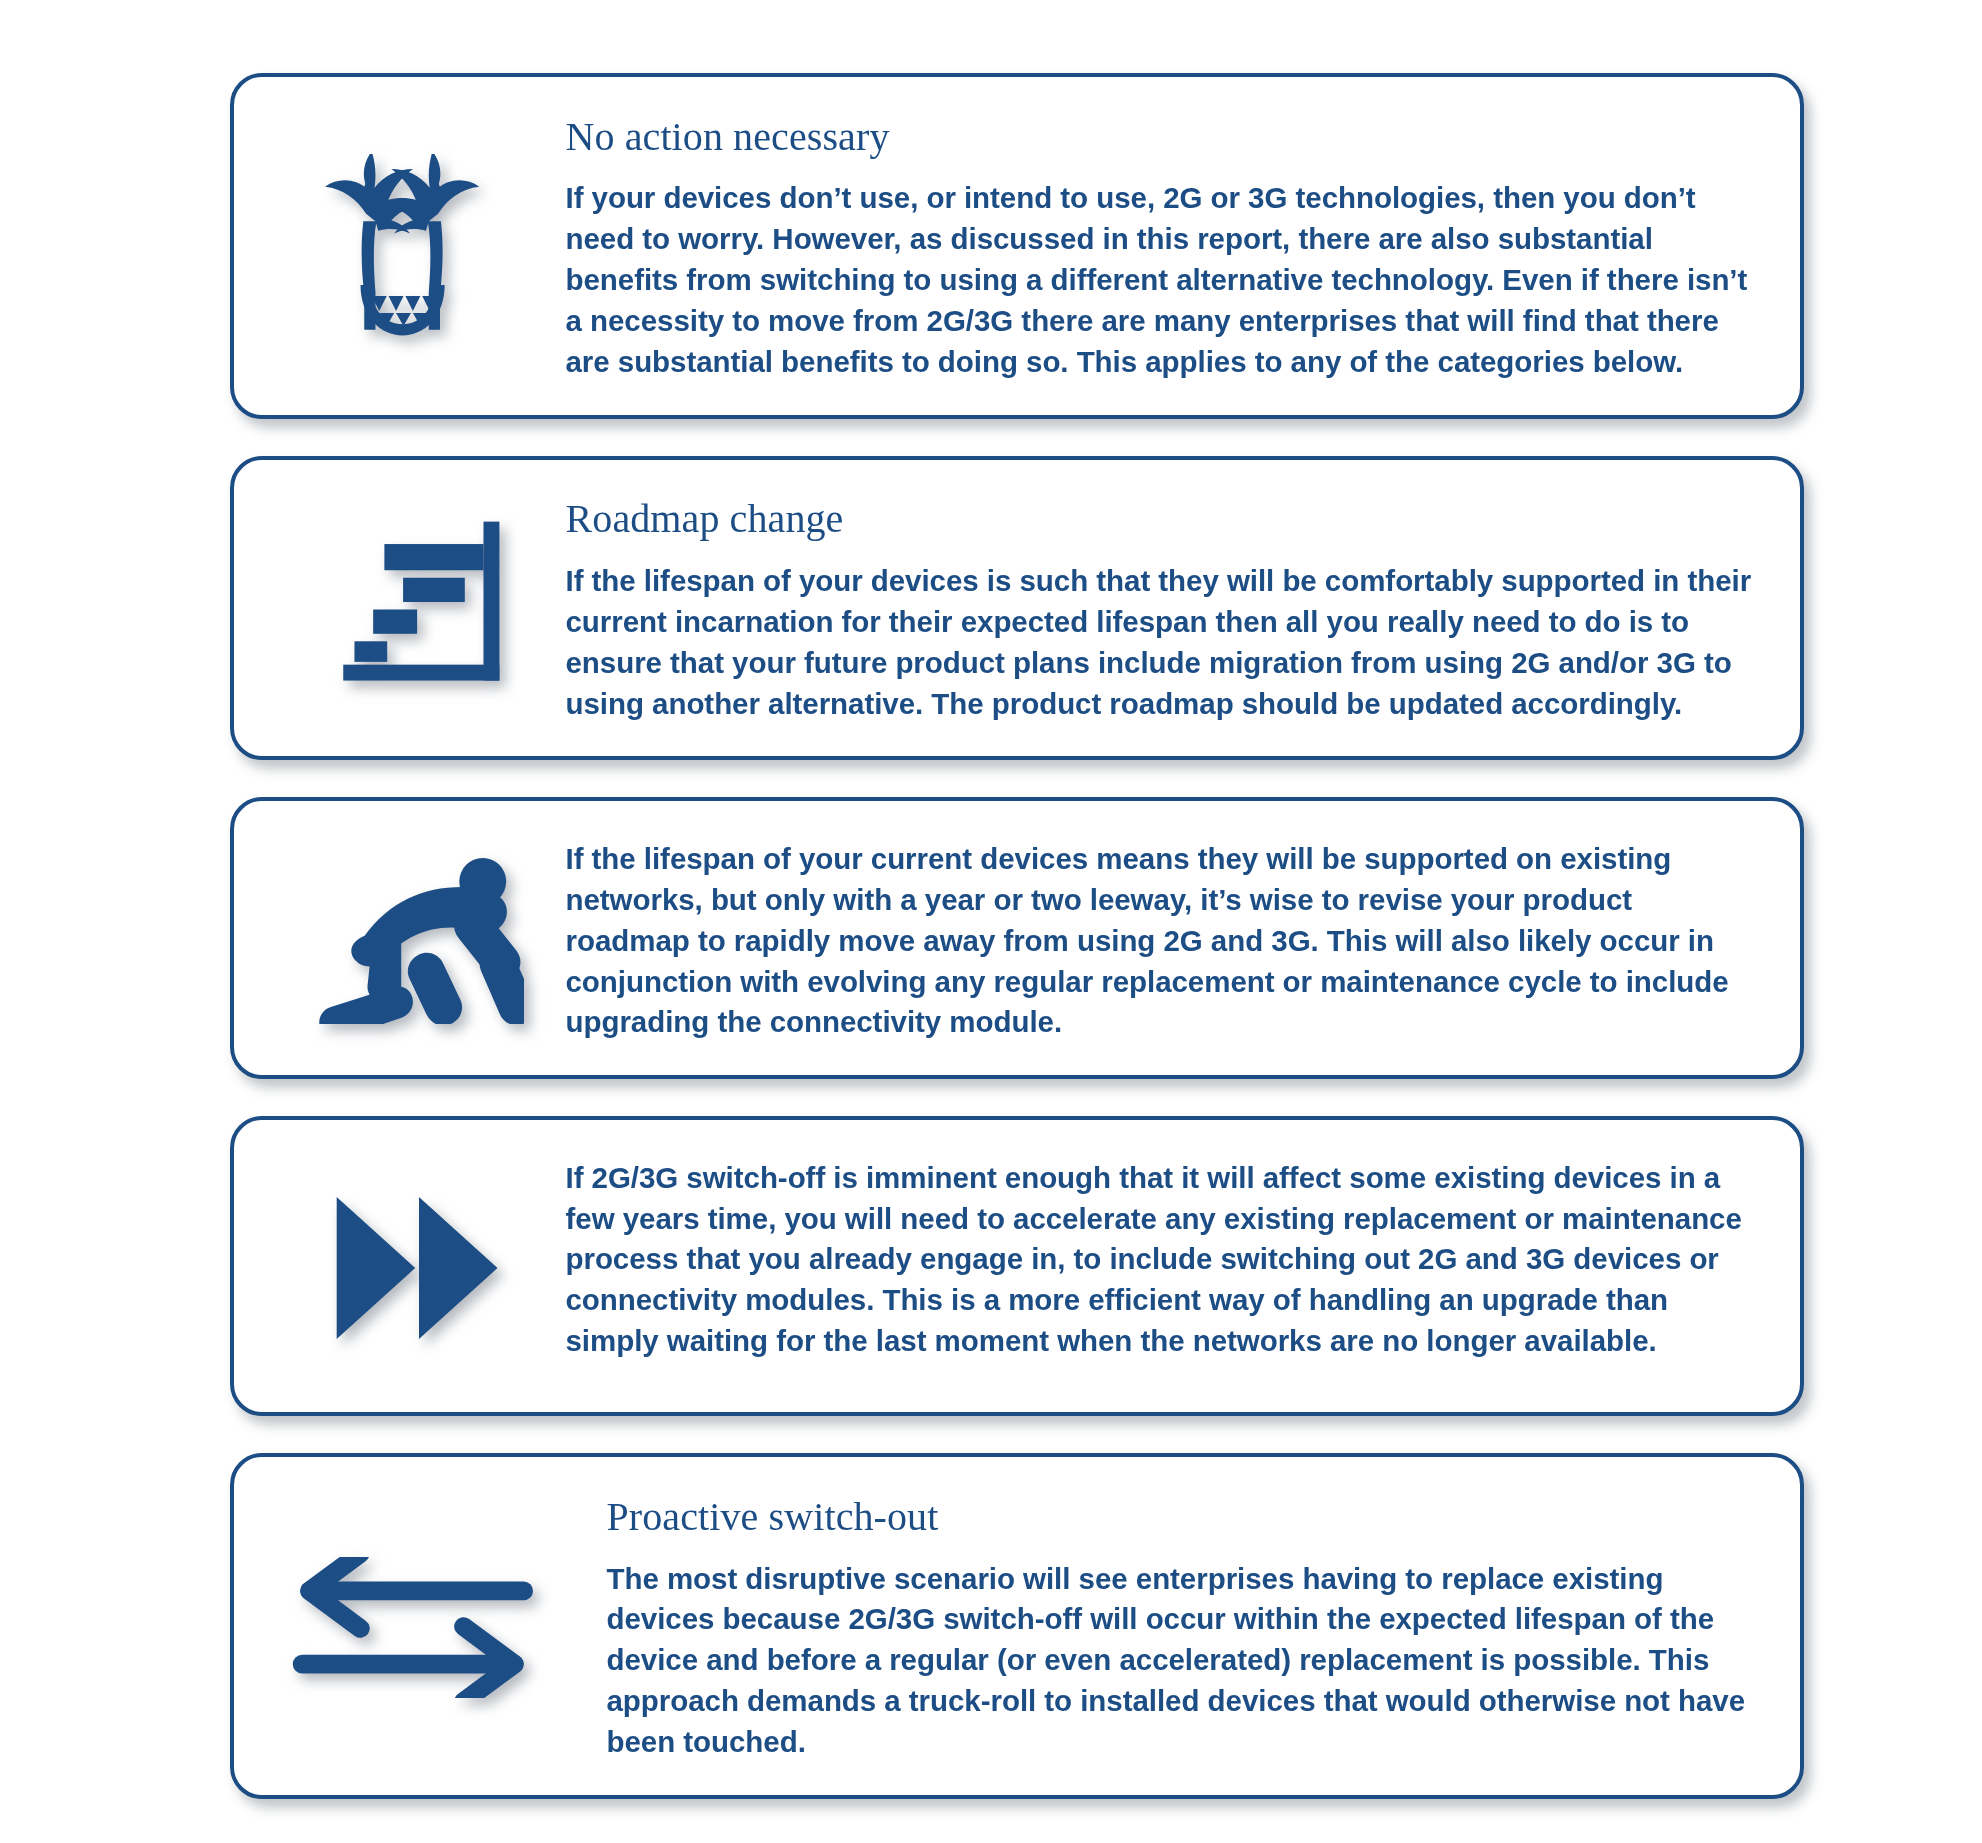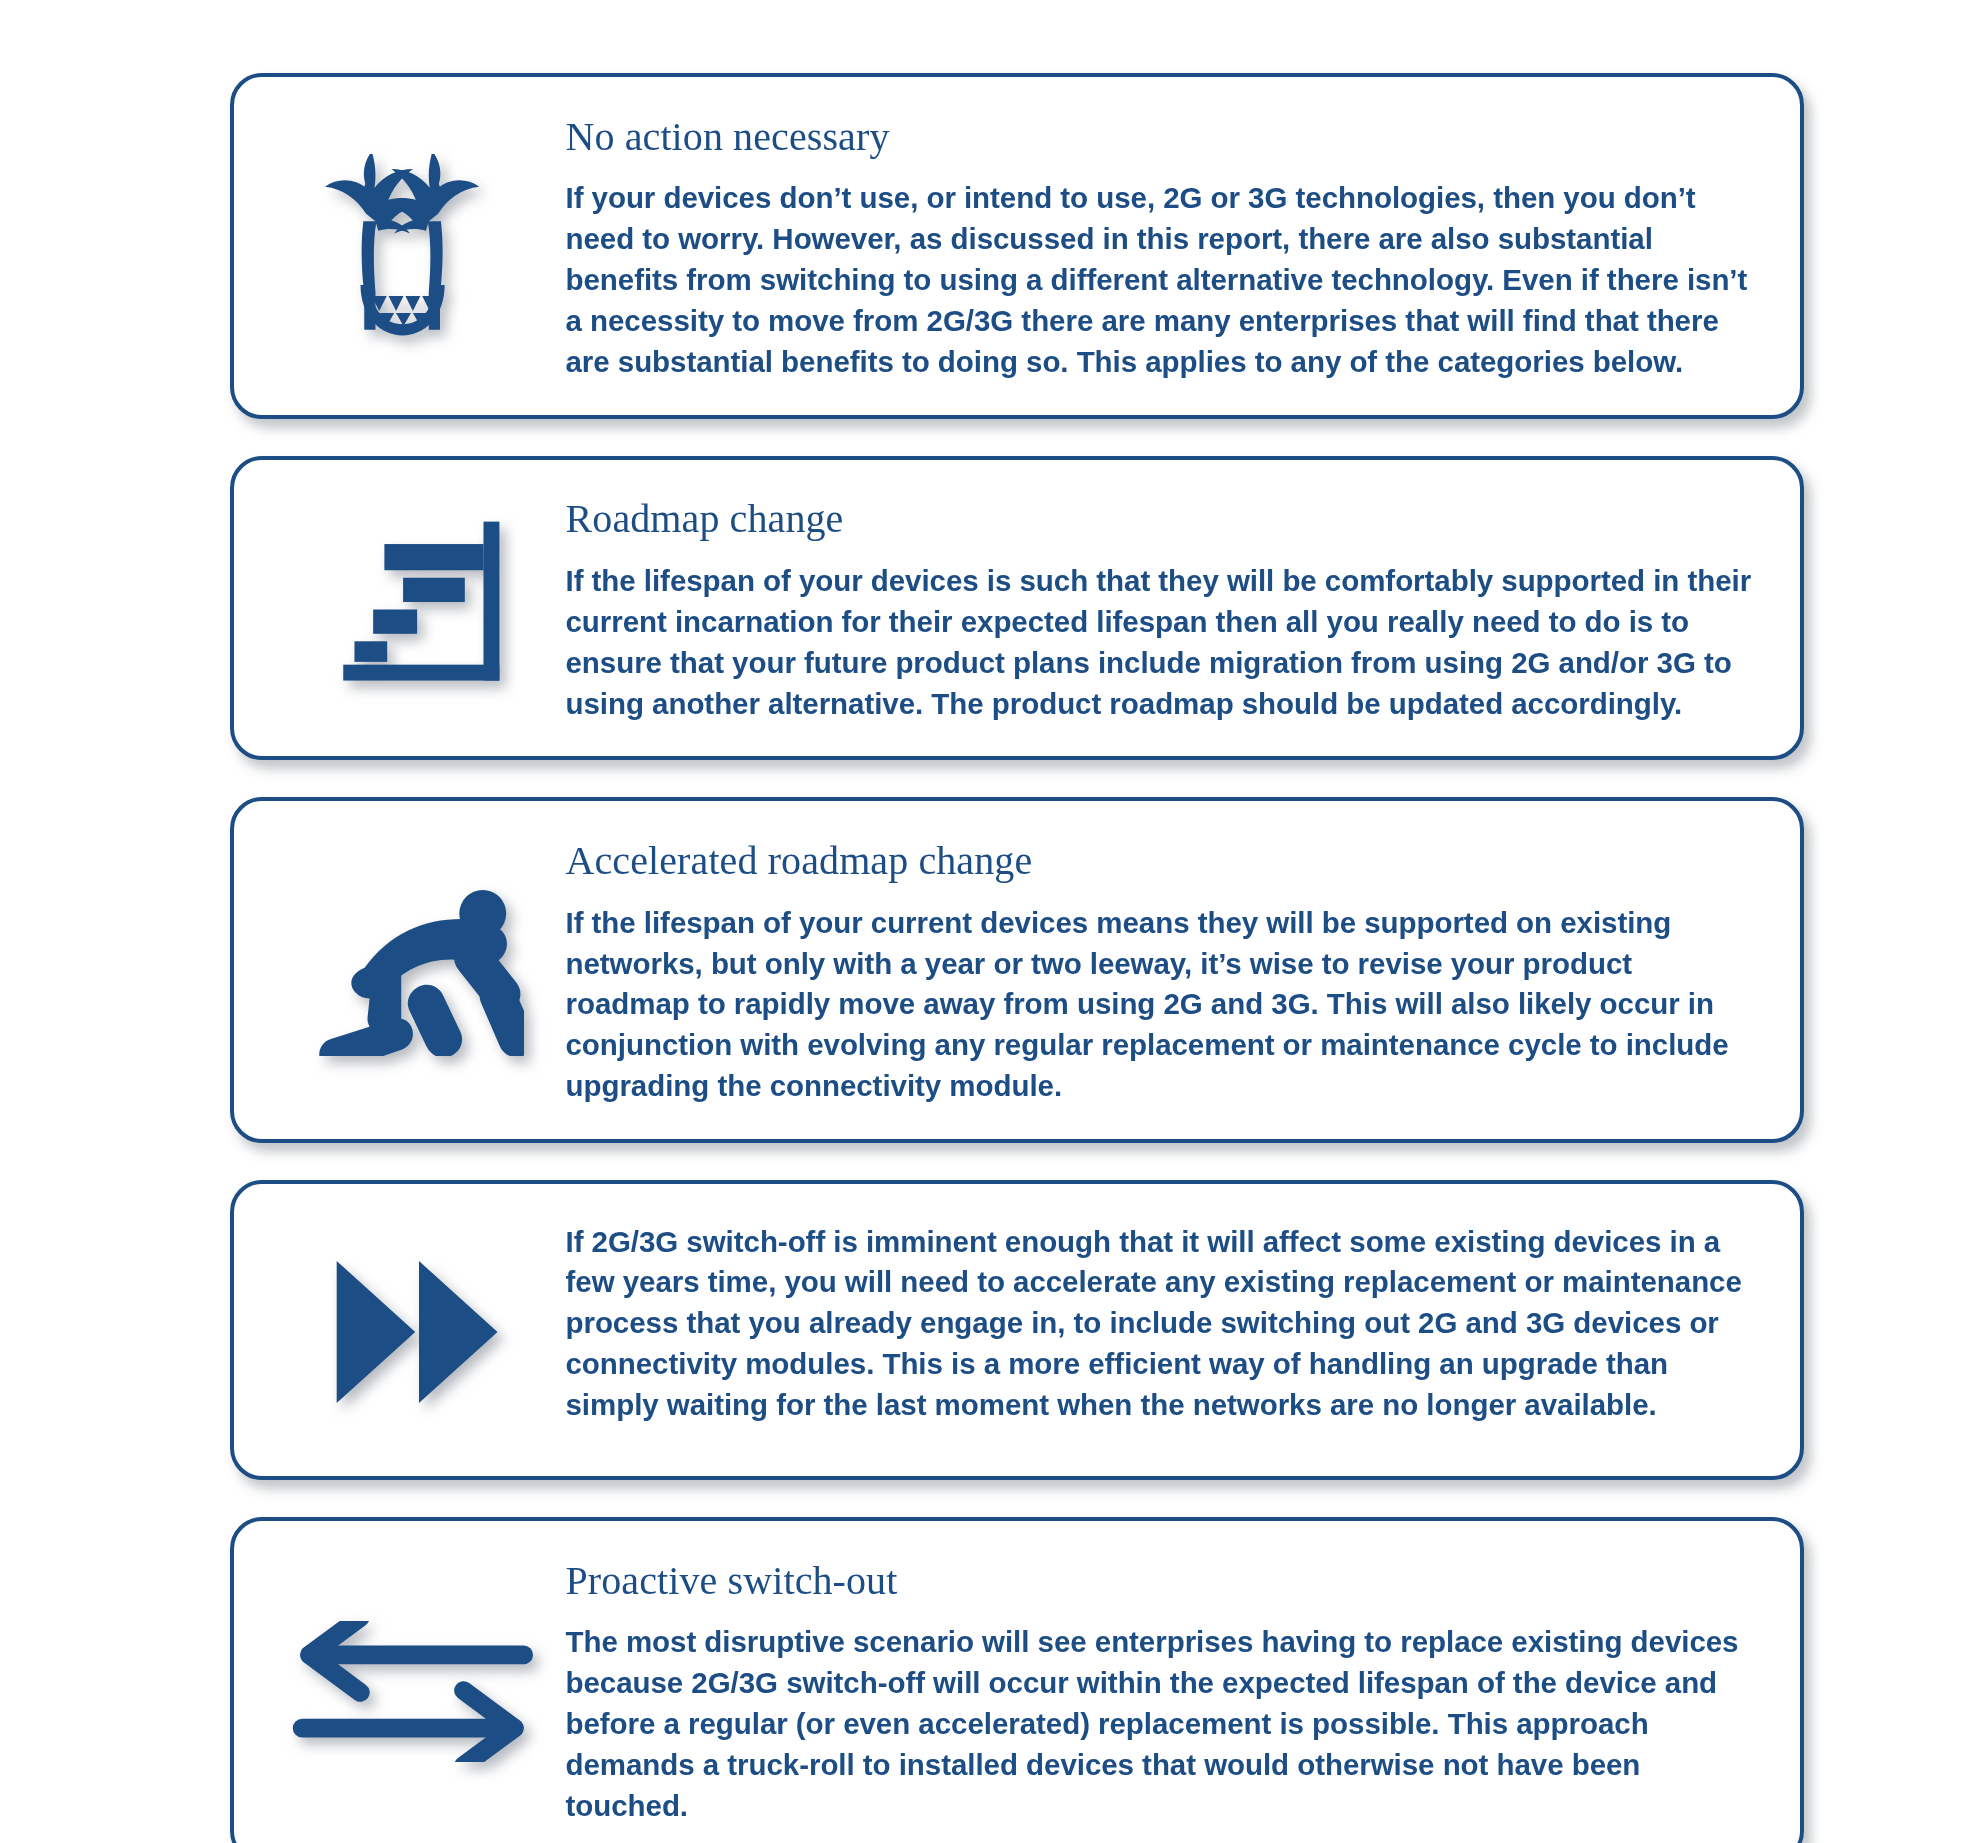--- a/index.html
+++ b/index.html
@@ -83,21 +83,21 @@
     margin: 0;
     letter-spacing: -0.05px;
     font-family: Liberation Sans, sans-serif;
   }
 
   
   .card--1 { min-height: 281px; }
   .card--2 { min-height: 281px; }
   .card--3 { min-height: 281px; }
   .card--4 { min-height: 300px; }
-  .card--5 { min-height: 290px; }
+  .card--5 { min-height: 290px; gap: 41px; }
 </style>
 </head>
 <body>
 
 <div class="sheet">
   <div class="cards">
 
     <div class="card card--1">
       <div class="card-icon">
         <svg width="214" height="187" viewBox="0 0 228 200" aria-hidden="true">
@@ -162,21 +162,20 @@
 
             <path d="M173 58 c9 -7 22 -5 29 4 l30 38 c7 9 5 21 -4 28 c-9 7 -21 5 -28 -4 l-30 -38 c-7 -9 -6 -21 3 -28 z"></path>
 
             <path d="M205 96 c10 -4 21 1 25 11 l20 46 c4 10 -1 21 -11 25 c-10 4 -21 -1 -25 -11 l-20 -46 c-4 -10 1 -21 11 -25 z"></path>
 
             <path d="M128 104 c10 -5 22 0 26 10 l18 38 c5 10 0 22 -10 26 c-10 5 -21 0 -26 -10 l-18 -38 c-5 -10 0 -21 10 -26 z"></path>
           </g>
         </svg>
       </div>
       <div class="card-body">
-        <h2 class="card-title">Accelerated roadmap change</h2>
         <p class="card-text">If the lifespan of your current devices means they will be supported on existing networks, but only with a year or two leeway, it’s wise to revise your product roadmap to rapidly move away from using 2G and 3G. This will also likely occur in conjunction with evolving any regular replacement or maintenance cycle to include upgrading the connectivity module.</p>
       </div>
     </div>
 
     <div class="card card--4">
       <div class="card-icon">
         <svg width="187" height="150" viewBox="0 0 200 160" aria-hidden="true">
           <g fill="#1d4d85">
             <polygon points="20,4 20,156 104,80"></polygon>
             <polygon points="108,4 108,156 192,80"></polygon>

